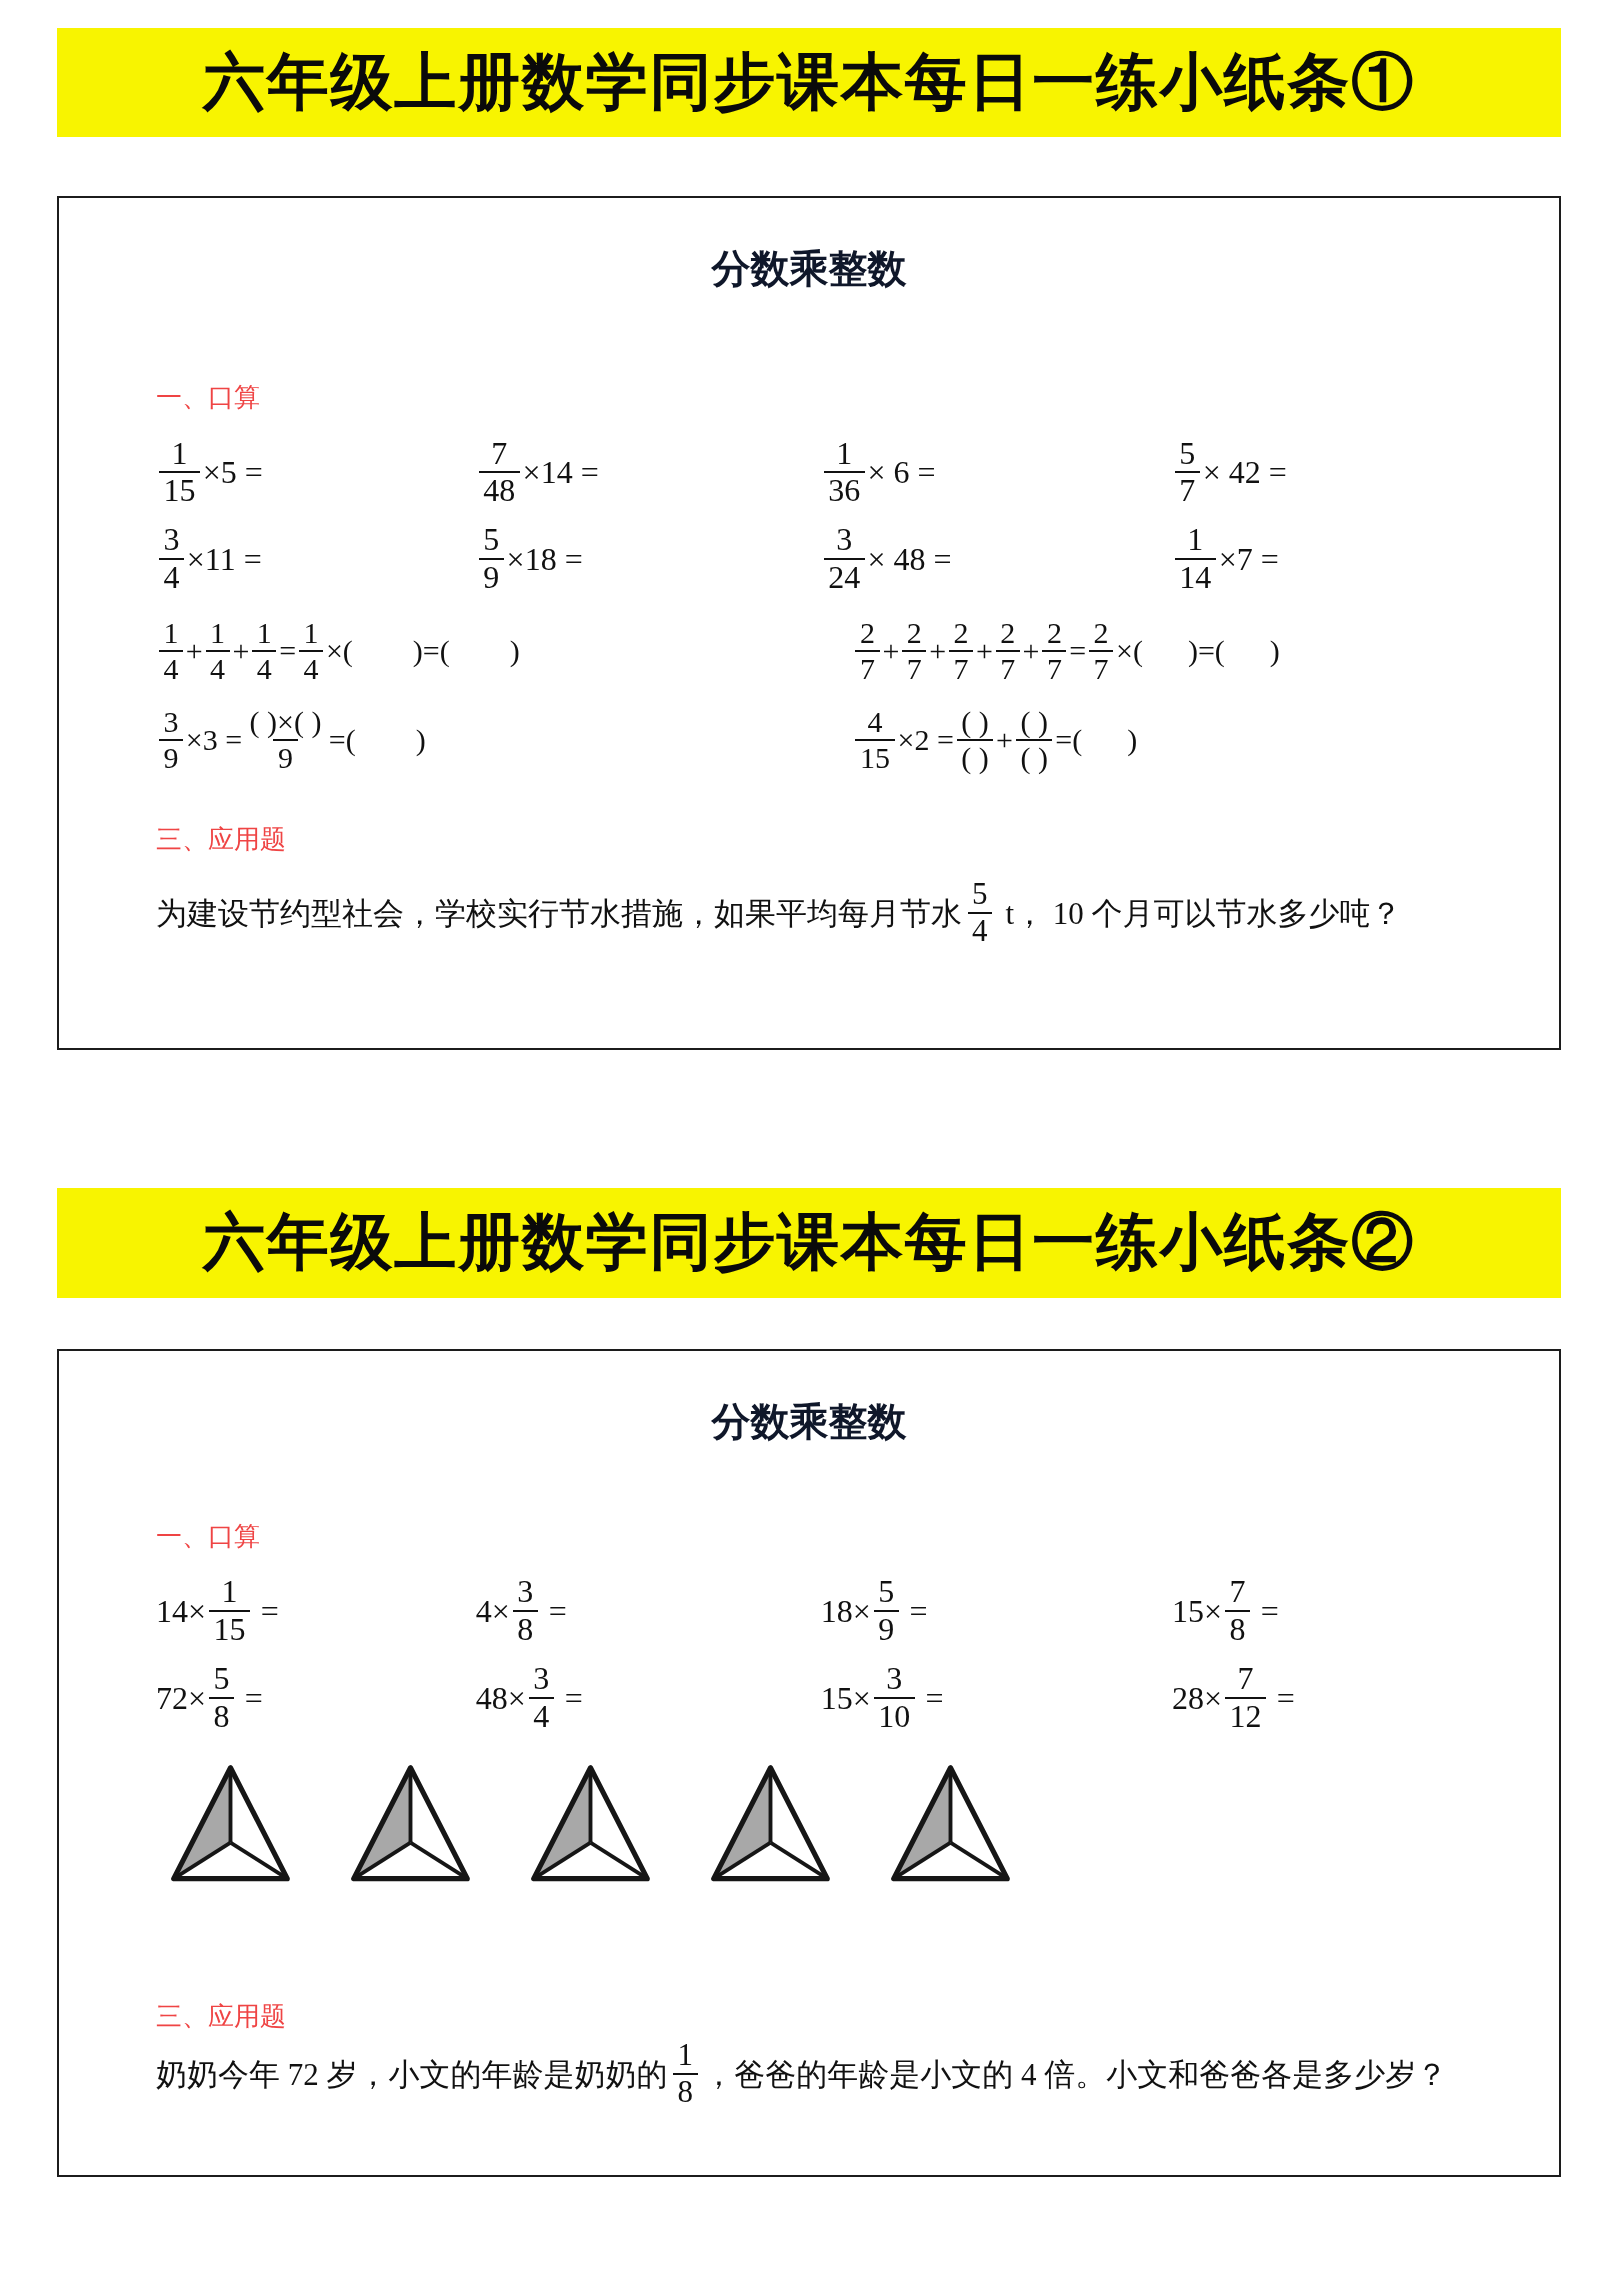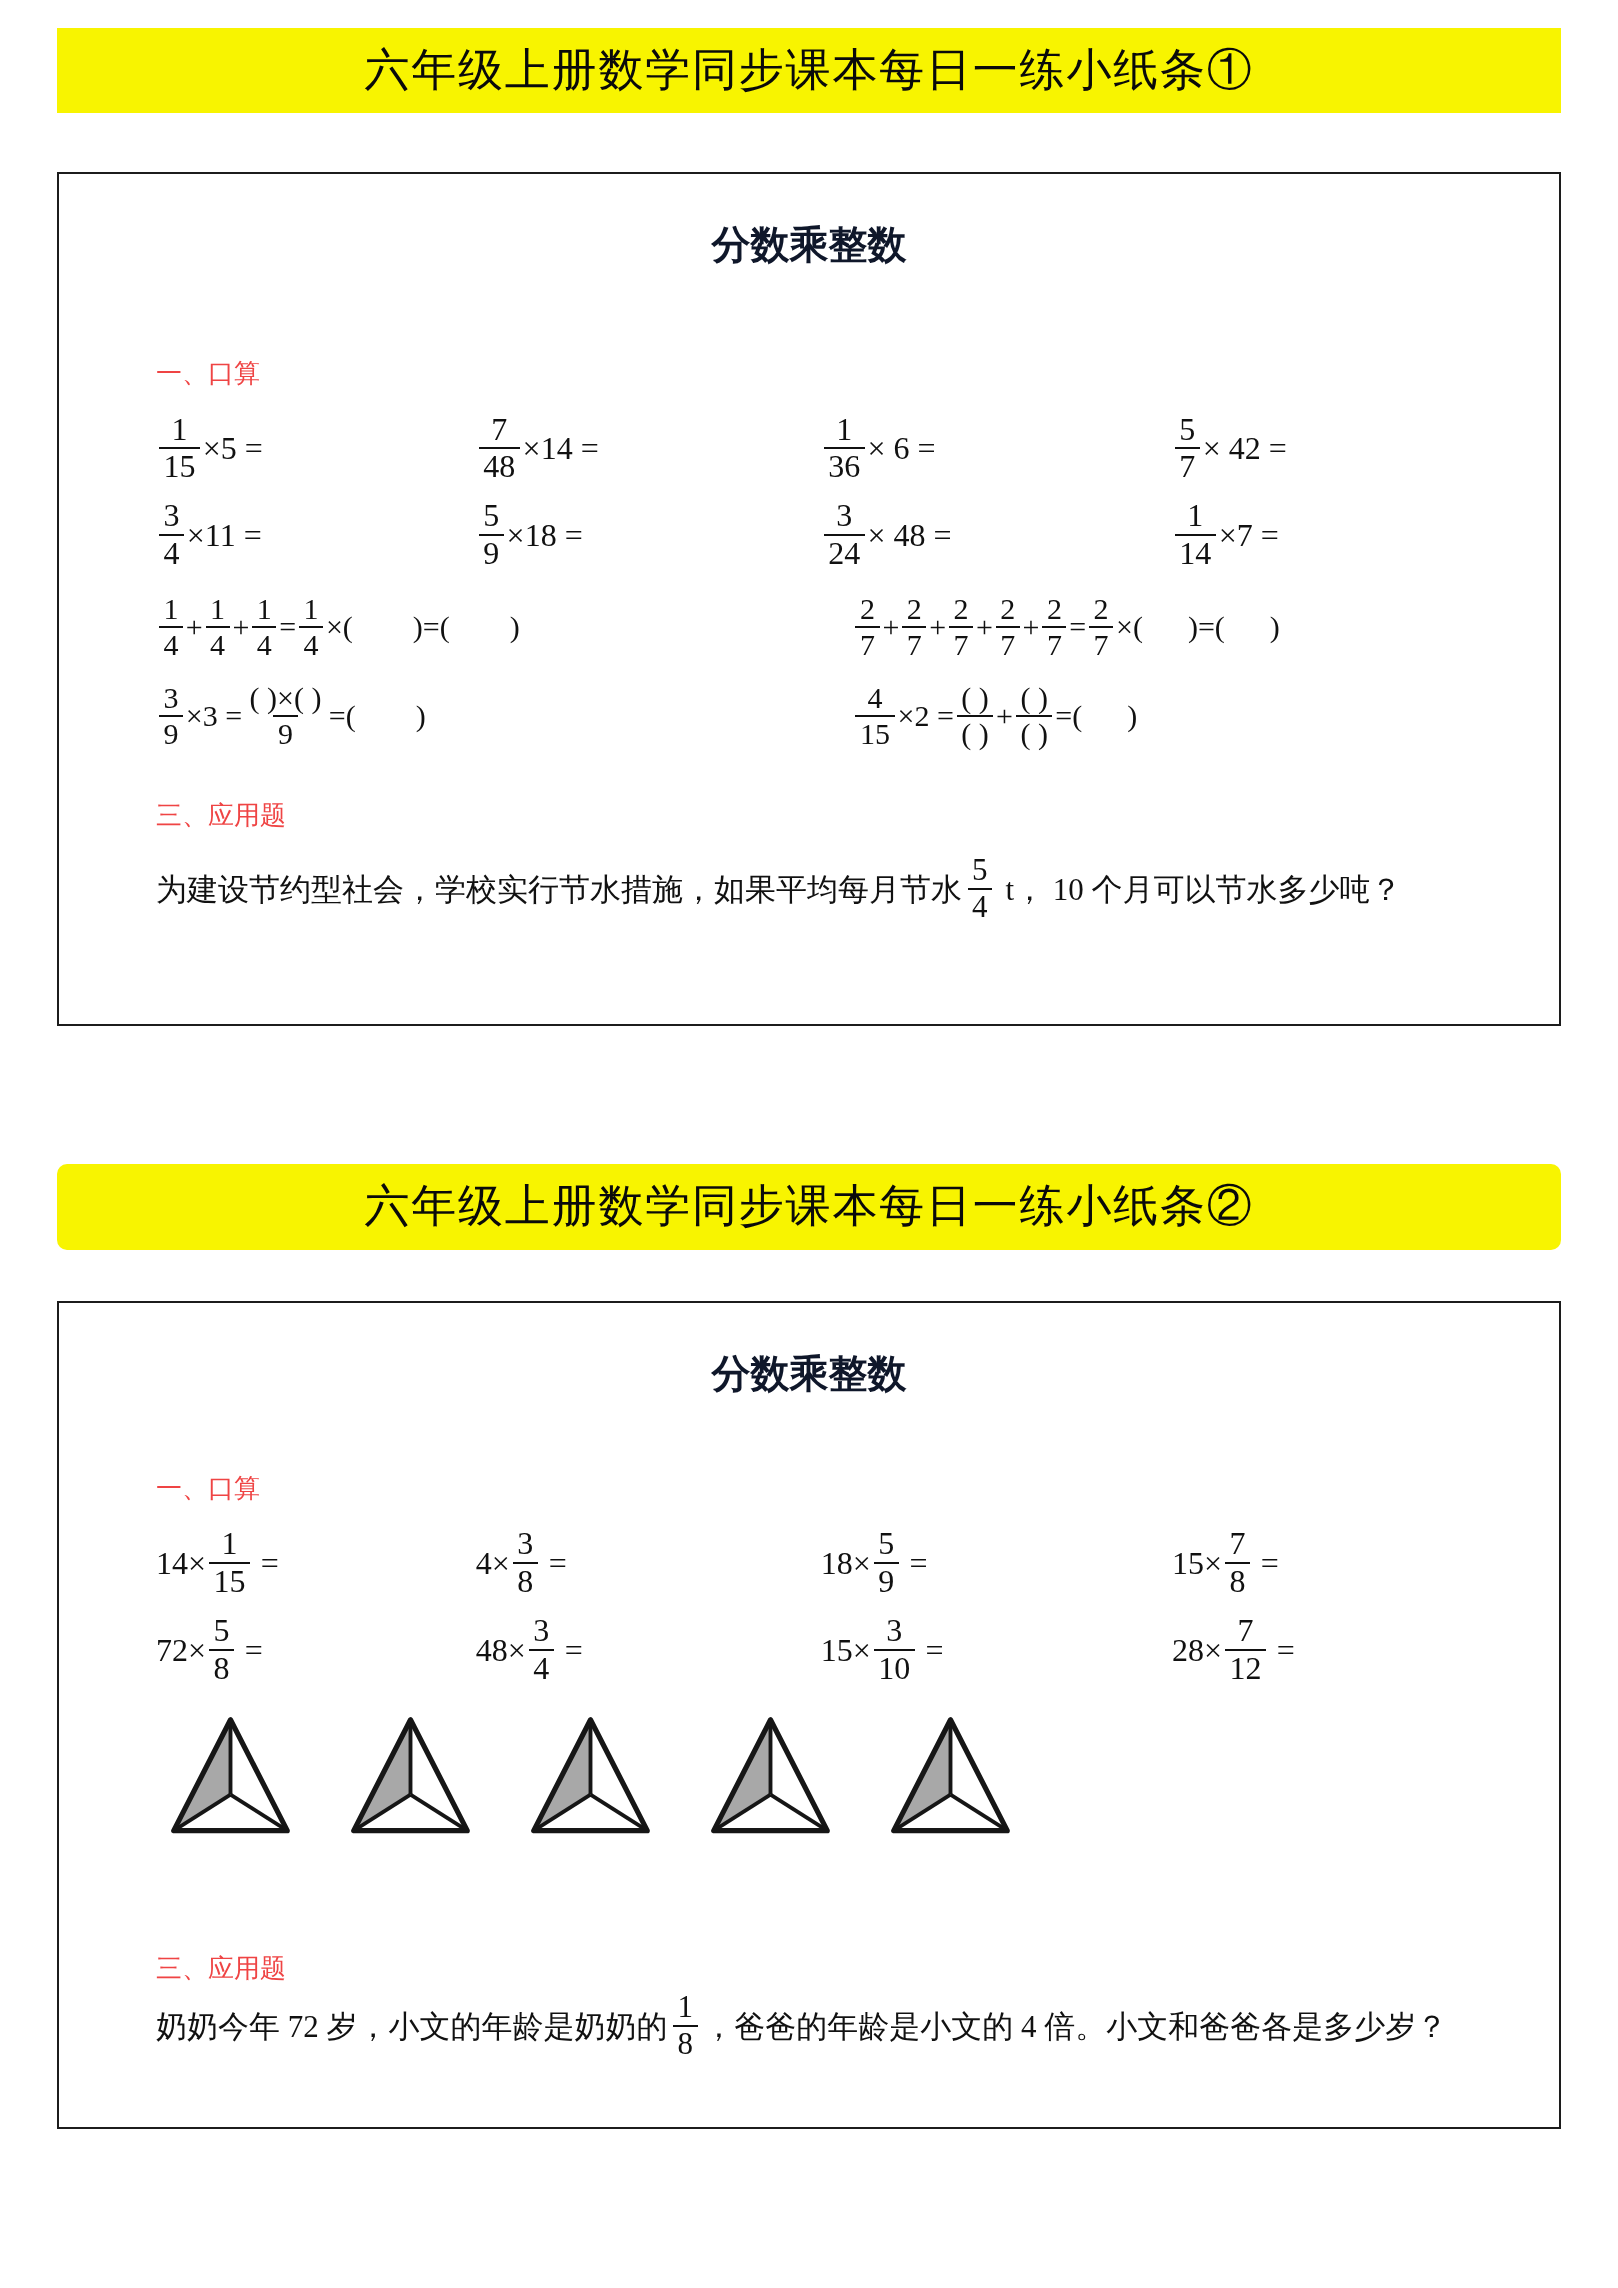--- a/index.html
+++ b/index.html
@@ -14,22 +14,22 @@
     overflow:hidden;
     padding-top:27.5px;
   }
   .banner {
     margin:0 57px;
     background:#F8F400;
     text-align:center;
     padding:12px 0 13.8px 0;
   }
   .banner .banner-text {
-    font-size:45px;
-    font-weight:normal;
+    font-size:62px;
+    font-weight:bold;
     letter-spacing:1.8px;
     color:#0a0a0a;
     text-align:right;
   }
   .sheet {
     margin:59px 57px 0 57px;
     border:2.8px solid #1c1c1c;
     background:#fff;
     padding:31px 46px 27.5px 46px;
   }
@@ -207,21 +207,21 @@
           </span><span class="mtxt">=(      )</span></div>
     </div>
 
     <div class="sec-label sec-word-label">三、应用题</div>
     <div class="word-problem math"><span class="mtxt">为建设节约型社会，学校实行节水措施，如果平均每月节水</span><span class="frac">
           <span class="fn">5</span>
           <span class="fd">4</span>
         </span><span class="mtxt"> t， 10 个月可以节水多少吨？</span></div>
   </div>
 
-  <div class="banner" style="margin-top:138px;border-radius:10px;">
+  <div class="banner" style="margin-top:138px;">
     <span class="banner-text">六年级上册数学同步课本每日一练小纸条②</span>
   </div>
 
   <div class="sheet sheet-2">
     <div class="ws-title">分数乘整数</div>
 
     <div class="sec-label sec-oral-label-2">一、口算</div>
     <div class="oral-row math">
       <div class="cell"><span class="mtxt">14×</span><span class="frac">
             <span class="fn">1</span>

